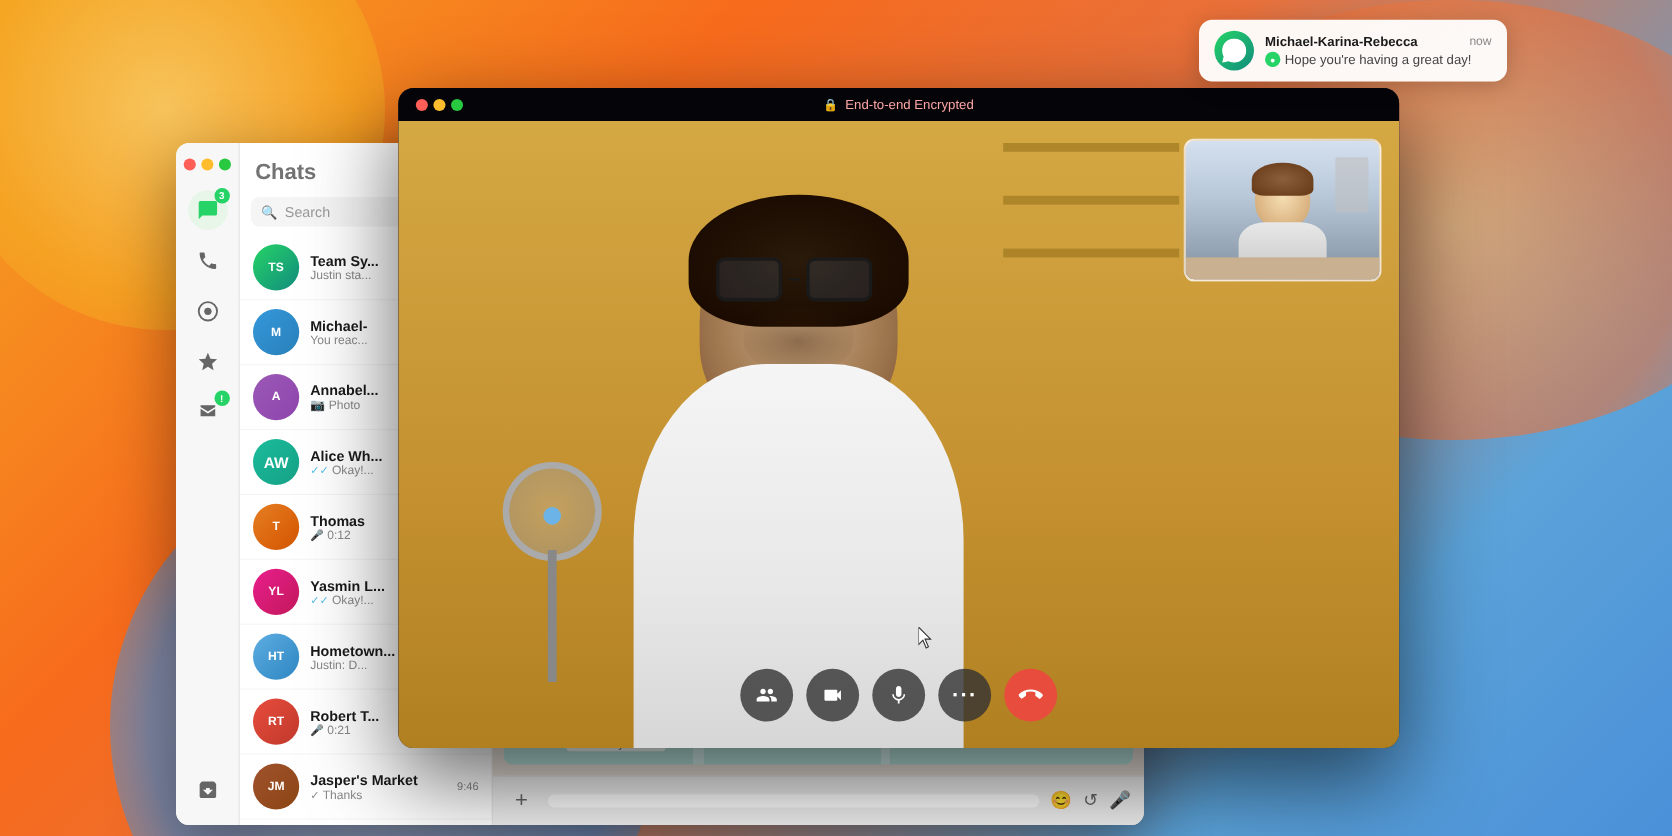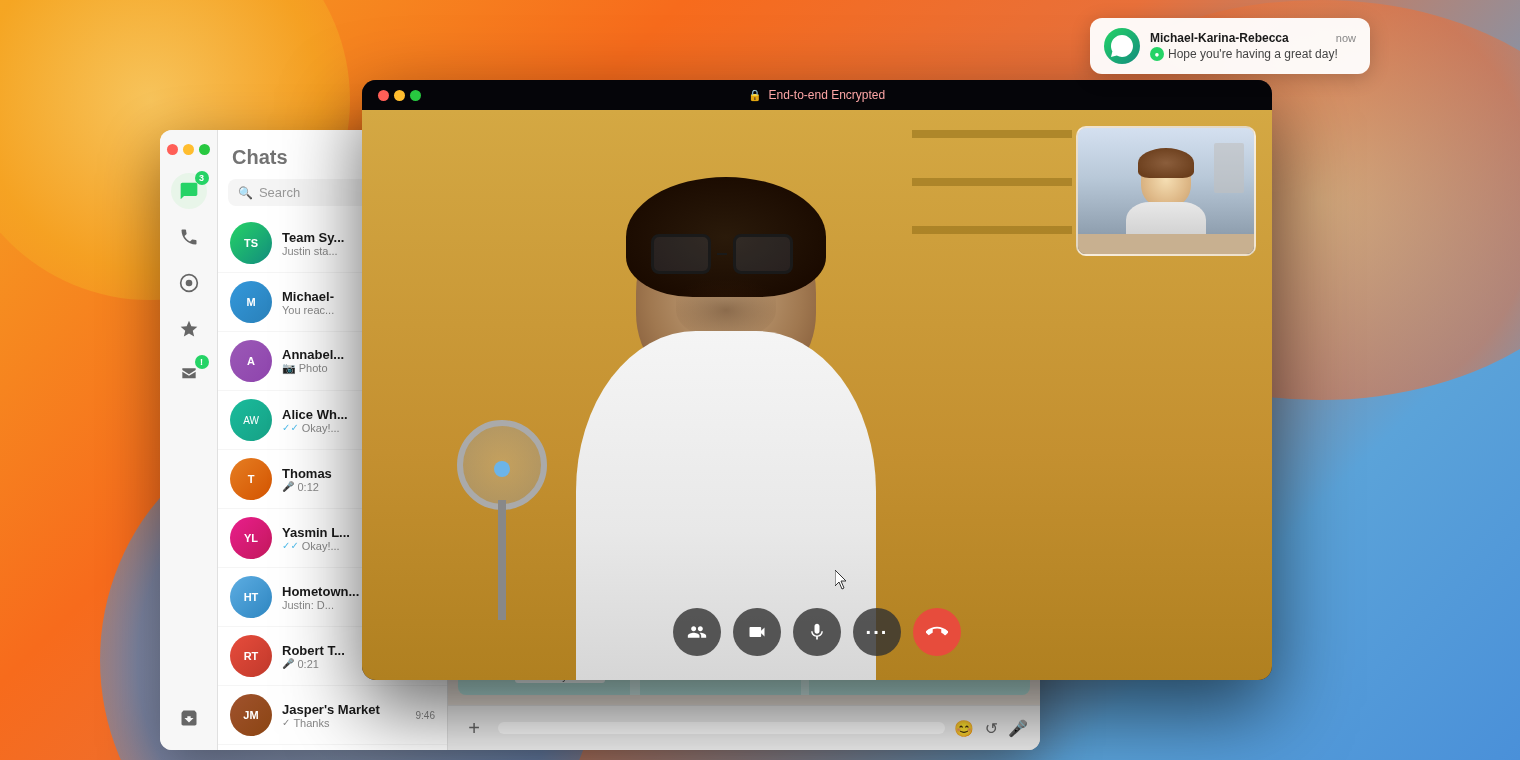--- a/index.html
+++ b/index.html
@@ -471,21 +471,21 @@
 
     <div class="chat-item">
       <div class="chat-avatar av-purple" style="font-size:11px; display:flex; align-items:center; justify-content:center; font-weight:600;">A</div>
       <div class="chat-info">
         <div class="chat-name">Annabel...</div>
         <div class="chat-preview">📷 Photo</div>
       </div>
     </div>
 
     <div class="chat-item">
-      <div class="chat-avatar av-teal" style="font-size:10px; display:flex; align-items:center; justify-content:center; font-weight:400;">AW</div>
+      <div class="chat-avatar av-teal" style="font-size:14px; display:flex; align-items:center; justify-content:center; font-weight:700;">AW</div>
       <div class="chat-info">
         <div class="chat-name">Alice Wh...</div>
         <div class="chat-preview"><span class="tick">✓✓</span> Okay!...</div>
       </div>
     </div>
 
     <div class="chat-item">
       <div class="chat-avatar av-orange" style="font-size:11px; display:flex; align-items:center; justify-content:center; font-weight:600; background: linear-gradient(135deg,#e67e22,#d35400);">T</div>
       <div class="chat-info">
         <div class="chat-name">Thomas</div>

